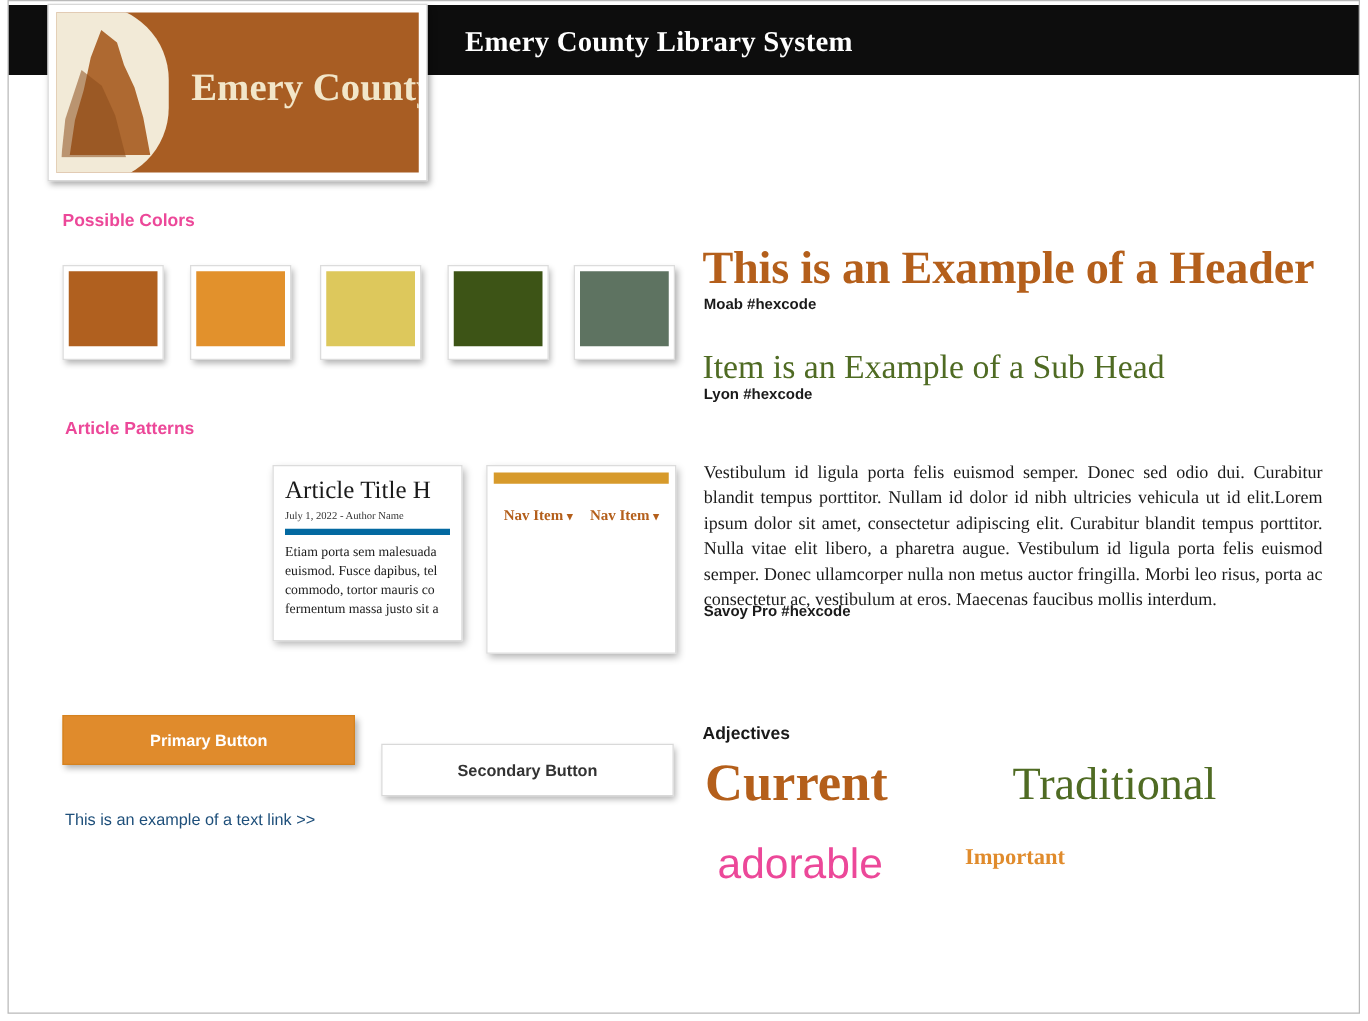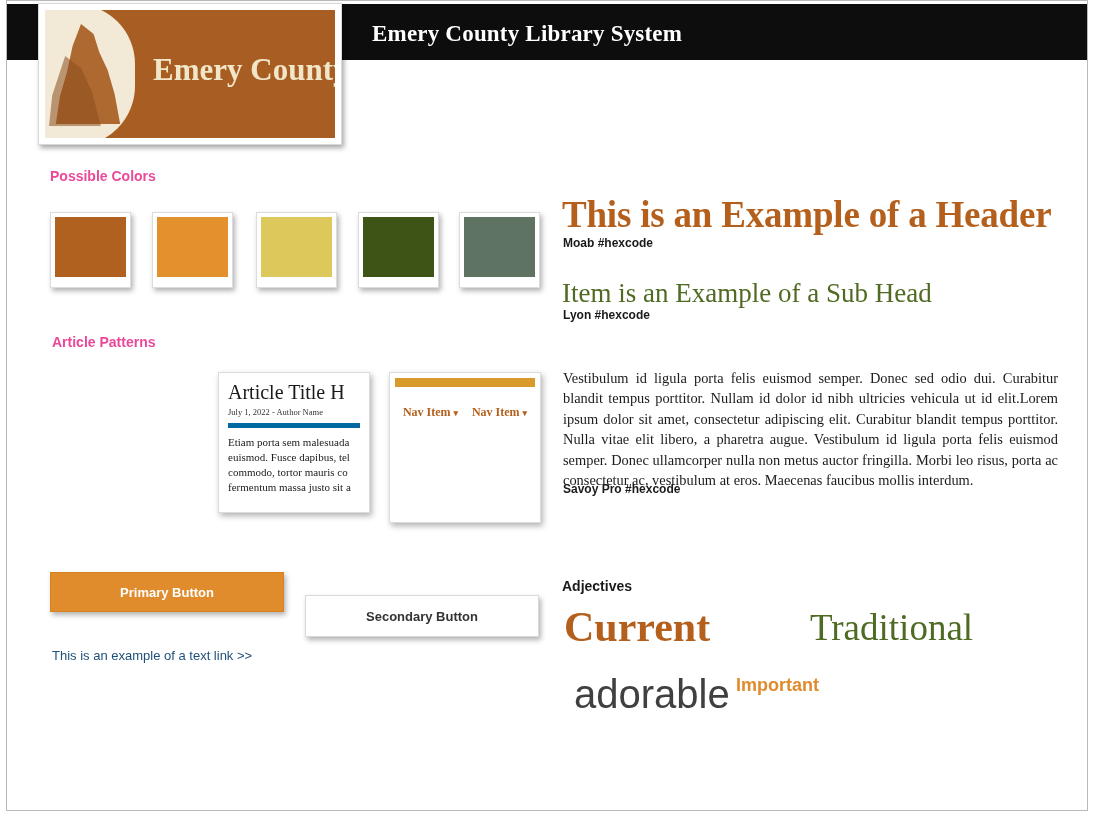--- a/index.html
+++ b/index.html
@@ -262,26 +262,26 @@
   }
   .adj2 {
     position: absolute; left: 810px; top: 606px;
     font-family: "Liberation Serif", serif;
     font-size: 37px;
     color: #4f6b23;
   }
   .adj3 {
     position: absolute; left: 574px; top: 672px;
     font-family: "Liberation Sans", sans-serif;
-    font-size: 40px;
-    color: #404040;
+    font-size: 34px;
+    color: #ec4899;
   }
   .adj4 {
-    position: absolute; left: 736px; top: 675px;
-    font-family: Liberation Sans, sans-serif;
+    position: absolute; left: 772px; top: 675px;
+    font-family: Liberation Serif, serif;
     font-weight: bold;
     font-size: 18px;
     color: #e08b2c;
   }
 </style>
 </head>
 <body>
 
 <div id="page">
 

